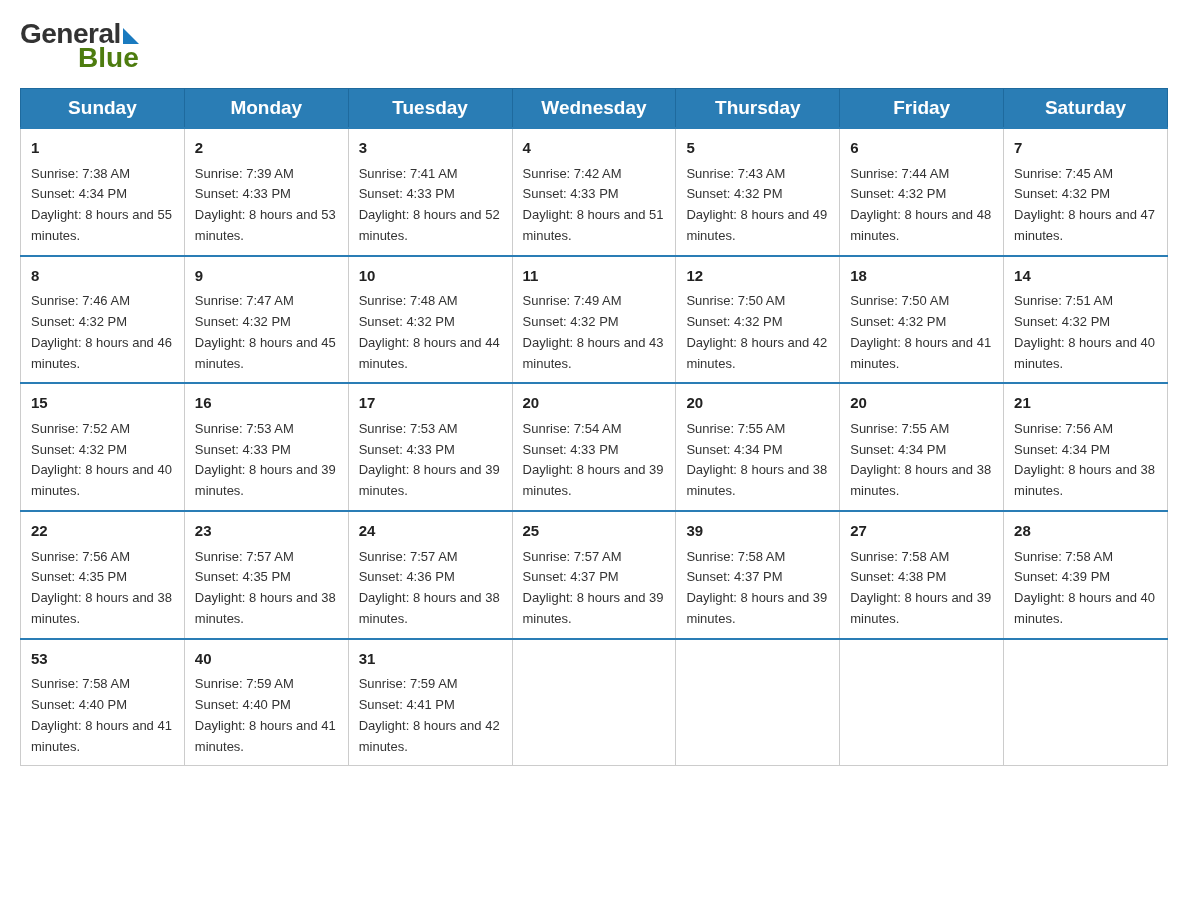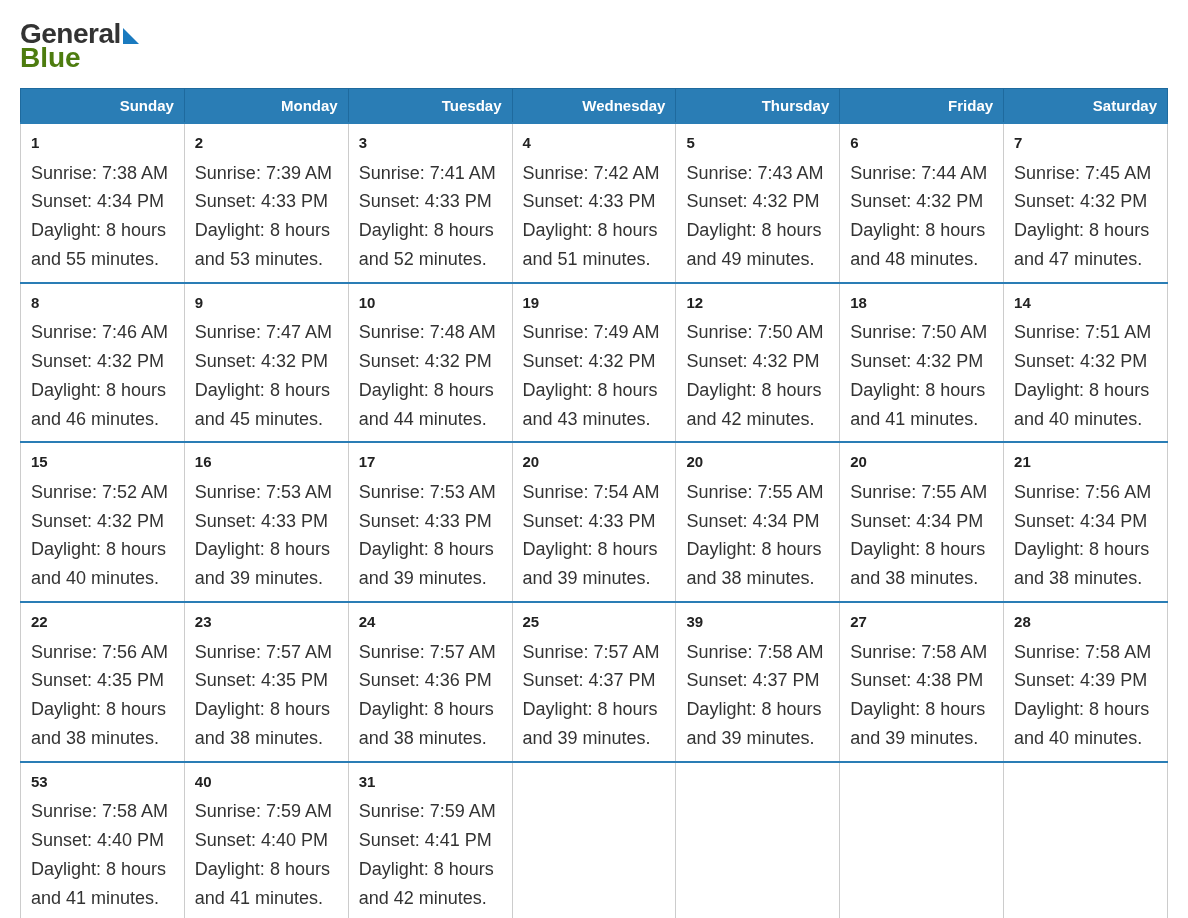--- a/index.html
+++ b/index.html
@@ -12,21 +12,21 @@
     }
     .header-area {
       display: flex;
       justify-content: space-between;
       align-items: flex-start;
       margin-bottom: 16px;
     }
     .logo {
       display: flex;
       flex-direction: column;
-      align-items: flex-start;
+      align-items: flex-end;
     }
     .logo-general {
       font-size: 28px;
       font-weight: bold;
       color: #333;
       letter-spacing: -0.5px;
       line-height: 1;
     }
     .logo-blue {
       font-size: 28px;
@@ -50,45 +50,45 @@
       margin-top: 4px;
     }
     .calendar-table {
       width: 100%;
       border-collapse: collapse;
       border: 1px solid #ccc;
     }
     .calendar-table th {
       background-color: #2a7db5;
       color: #fff;
-      font-size: 15px;
+      font-size: 19px;
       font-weight: bold;
       padding: 8px 10px;
-      text-align: right;
+      text-align: center;
       border: 1px solid #1e6a9e;
     }
     .calendar-table td {
       vertical-align: top;
       padding: 8px 10px;
       font-size: 12.5px;
       color: #333;
       border: 1px solid #ccc;
       width: 14.28%;
       min-height: 100px;
       line-height: 1.5;
     }
     .day-num {
       font-size: 15px;
       font-weight: bold;
       color: #222;
       display: block;
       margin-bottom: 4px;
     }
     .day-info {
-      font-size: 18px;
+      font-size: 13px;
       color: #333;
       line-height: 1.6;
     }
     .week-row td {
       border-top: 2px solid #2a7db5;
     }
     .empty-cell {
       background: #fff;
     }
   </style>
@@ -161,21 +161,21 @@
         </td>
         <td>
           <span class="day-num">9</span>
           <div class="day-info">Sunrise: 7:47 AM<br>Sunset: 4:32 PM<br>Daylight: 8 hours and 45 minutes.</div>
         </td>
         <td>
           <span class="day-num">10</span>
           <div class="day-info">Sunrise: 7:48 AM<br>Sunset: 4:32 PM<br>Daylight: 8 hours and 44 minutes.</div>
         </td>
         <td>
-          <span class="day-num">19</span>
+          <span class="day-num">11</span>
           <div class="day-info">Sunrise: 7:49 AM<br>Sunset: 4:32 PM<br>Daylight: 8 hours and 43 minutes.</div>
         </td>
         <td>
           <span class="day-num">12</span>
           <div class="day-info">Sunrise: 7:50 AM<br>Sunset: 4:32 PM<br>Daylight: 8 hours and 42 minutes.</div>
         </td>
         <td>
           <span class="day-num">18</span>
           <div class="day-info">Sunrise: 7:50 AM<br>Sunset: 4:32 PM<br>Daylight: 8 hours and 41 minutes.</div>
         </td>

